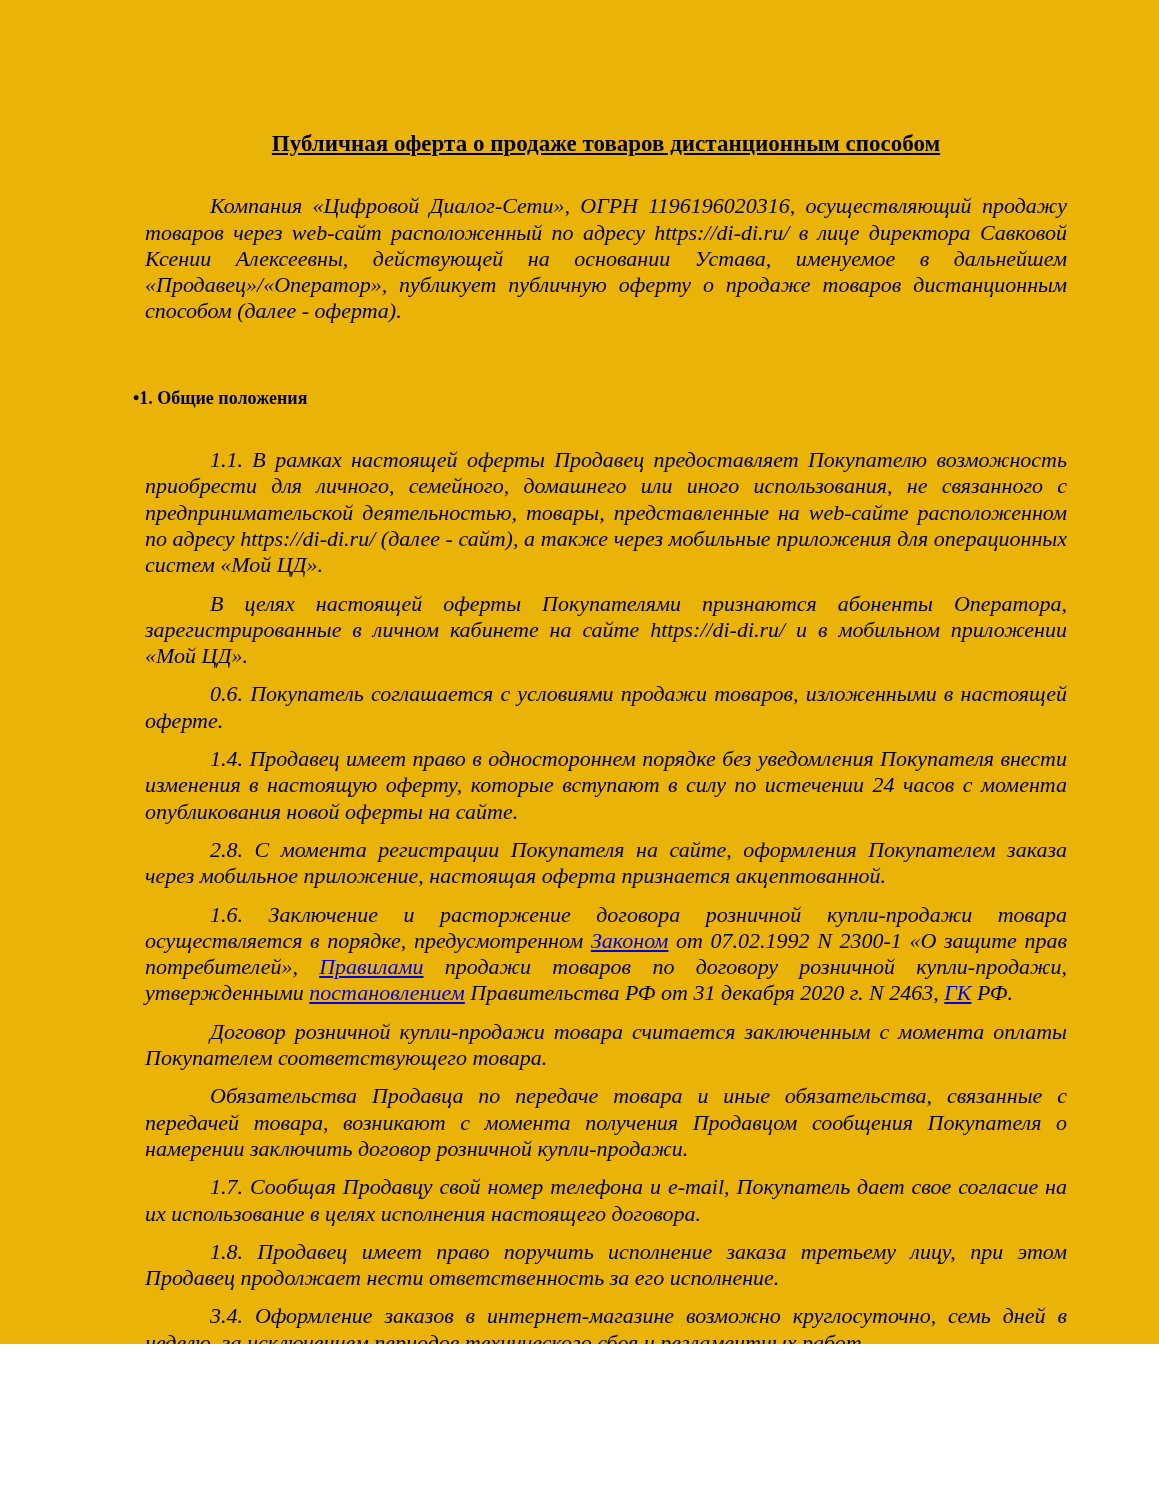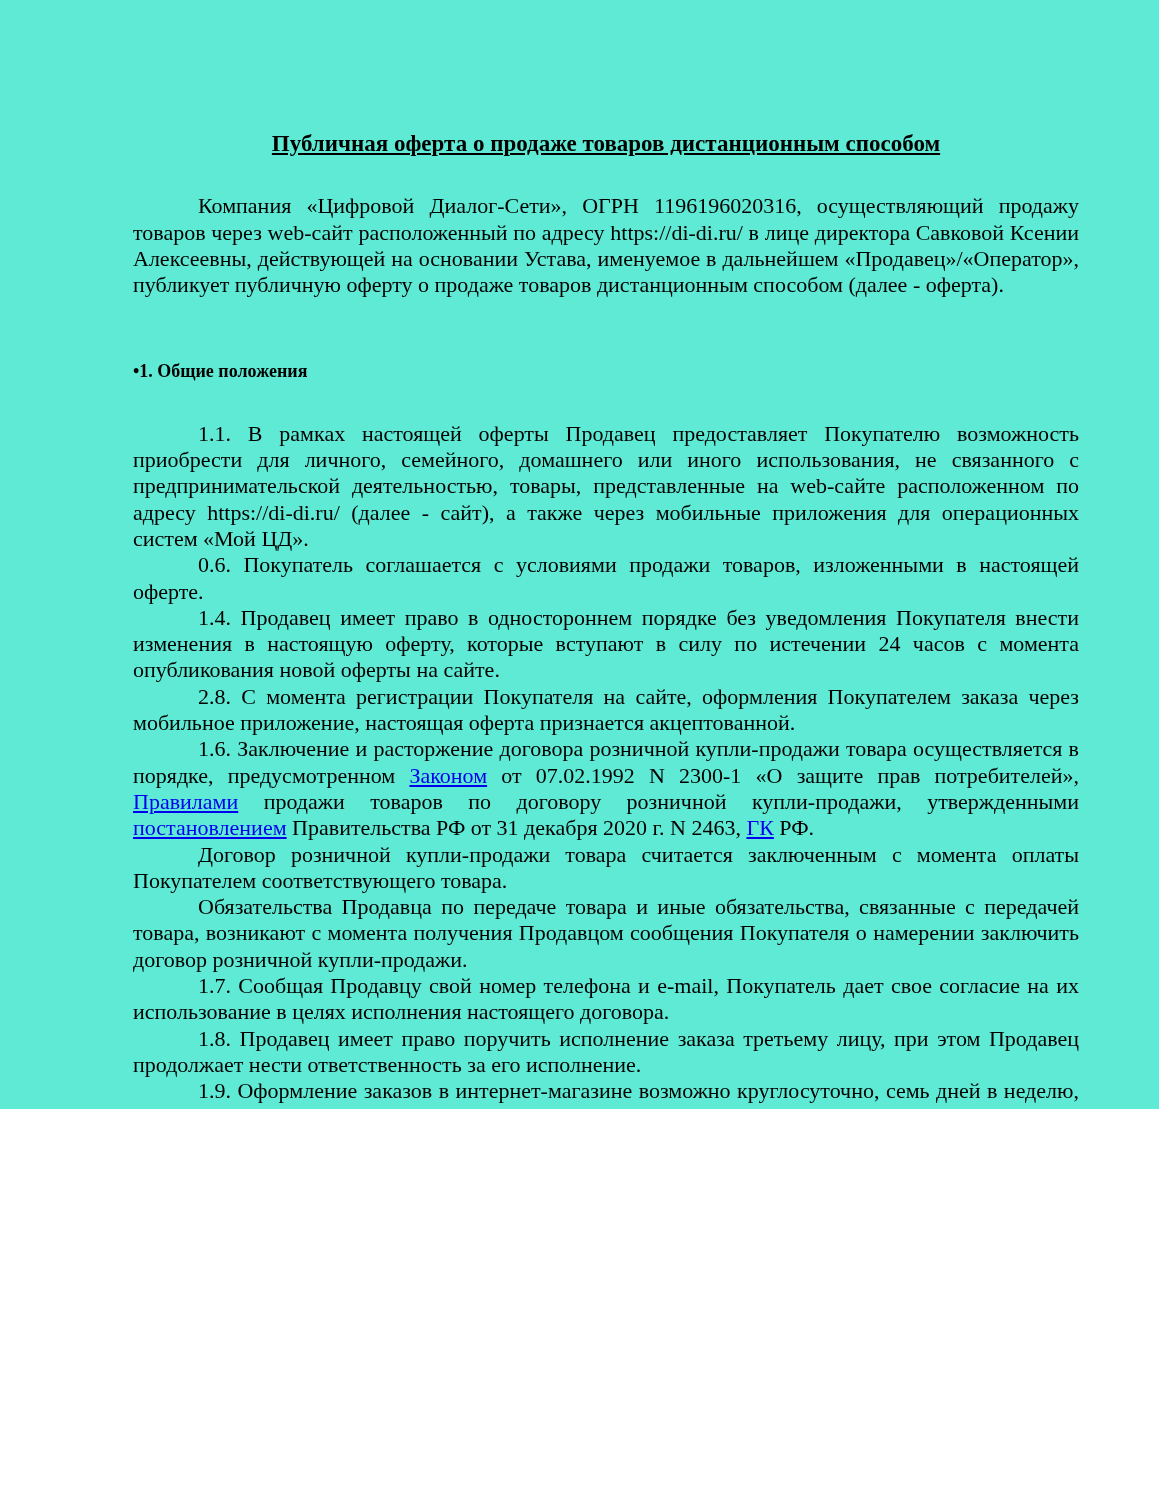--- a/index.html
+++ b/index.html
@@ -3,23 +3,23 @@
 <meta charset="utf-8">
 <style>
   html, body {
     margin: 0;
     padding: 0;
     background: #ffffff;
   }
   .page {
     position: relative;
     width: 1159px;
-    height: 1109px;
+    height: 1344px;
     box-sizing: border-box;
-    background: #5eead4;
+    background: #eab308;
     color: #000000;
     padding: 131px 80px 16px 133px;
     font-family: "Liberation Serif", "DejaVu Serif", serif;
     font-size: 22px;
     line-height: 26.3px;
     overflow: hidden;
   }
   .doc-title {
     font-size: 23px;
     font-weight: 700;
@@ -29,57 +29,59 @@
     margin: 0 0 36px 0;
   }
   .section-heading {
     font-size: 18px;
     font-weight: 700;
     text-align: left;
     line-height: 26.3px;
     margin: 60px 0 36px 0;
   }
   .para {
-    margin: 0;
+    margin: 12px;
     text-indent: 65px;
     text-align: justify;
+    font-style: italic;
   }
   .doc-link {
     color: #0000ee;
     text-decoration: underline;
     cursor: pointer;
   }
 </style>
 </head>
 <body>
 
 <div class="page">
 
   <h1 class="doc-title">Публичная оферта о продаже товаров дистанционным способом</h1>
 
   <p class="para">Компания «Цифровой Диалог-Сети», ОГРН 1196196020316, осуществляющий продажу товаров через web-сайт расположенный по адресу https://di-di.ru/ в лице директора Савковой Ксении Алексеевны, действующей на основании Устава, именуемое в дальнейшем «Продавец»/«Оператор», публикует публичную оферту о продаже товаров дистанционным способом (далее - оферта).</p>
 
   <h2 class="section-heading">•1. Общие положения</h2>
 
   <p class="para">1.1. В рамках настоящей оферты Продавец предоставляет Покупателю возможность приобрести для личного, семейного, домашнего или иного использования, не связанного с предпринимательской деятельностью, товары, представленные на web-сайте расположенном по адресу https://di-di.ru/  (далее - сайт), а также через мобильные приложения для операционных систем «Мой ЦД».</p>
 
+  <p class="para">В целях настоящей оферты Покупателями признаются абоненты Оператора, зарегистрированные в личном кабинете на сайте https://di-di.ru/ и в мобильном приложении «Мой ЦД».</p>
 
 
 
   <p class="para">0.6. Покупатель соглашается с условиями продажи товаров, изложенными в настоящей оферте.</p>
 
   <p class="para">1.4. Продавец имеет право в одностороннем порядке без уведомления Покупателя внести изменения в настоящую оферту, которые вступают в силу по истечении 24 часов с момента опубликования новой оферты на сайте.</p>
 
   <p class="para">2.8. С момента регистрации Покупателя на сайте, оформления Покупателем заказа через мобильное приложение, настоящая оферта признается акцептованной.</p>
 
   <p class="para"><span>1.6. Заключение и расторжение договора розничной купли-продажи товара осуществляется в порядке, предусмотренном </span><a class="doc-link">Законом</a><span> от 07.02.1992 N 2300-1 «О защите прав потребителей», </span><a class="doc-link">Правилами</a><span> продажи товаров по договору розничной купли-продажи, утвержденными </span><a class="doc-link">постановлением</a><span> Правительства РФ от 31 декабря 2020 г. N 2463, </span><a class="doc-link">ГК</a><span> РФ.</span></p>
 
   <p class="para">Договор розничной купли-продажи товара считается заключенным с момента оплаты Покупателем соответствующего товара.</p>
 
   <p class="para">Обязательства Продавца по передаче товара и иные обязательства, связанные с передачей товара, возникают с момента получения Продавцом сообщения Покупателя о намерении заключить договор розничной купли-продажи.</p>
 
   <p class="para">1.7. Сообщая Продавцу свой номер телефона и e-mail, Покупатель дает свое согласие на их использование в целях исполнения настоящего договора.</p>
 
   <p class="para">1.8. Продавец имеет право поручить исполнение заказа третьему лицу, при этом Продавец продолжает нести ответственность за его исполнение.</p>
 
-  <p class="para">1.9. Оформление заказов в интернет-магазине возможно круглосуточно, семь дней в неделю, за исключением периодов технического сбоя и регламентных работ.</p>
+  <p class="para">3.4. Оформление заказов в интернет-магазине возможно круглосуточно, семь дней в неделю, за исключением периодов технического сбоя и регламентных работ.</p>
 
 </div>
 
 </body></html>

